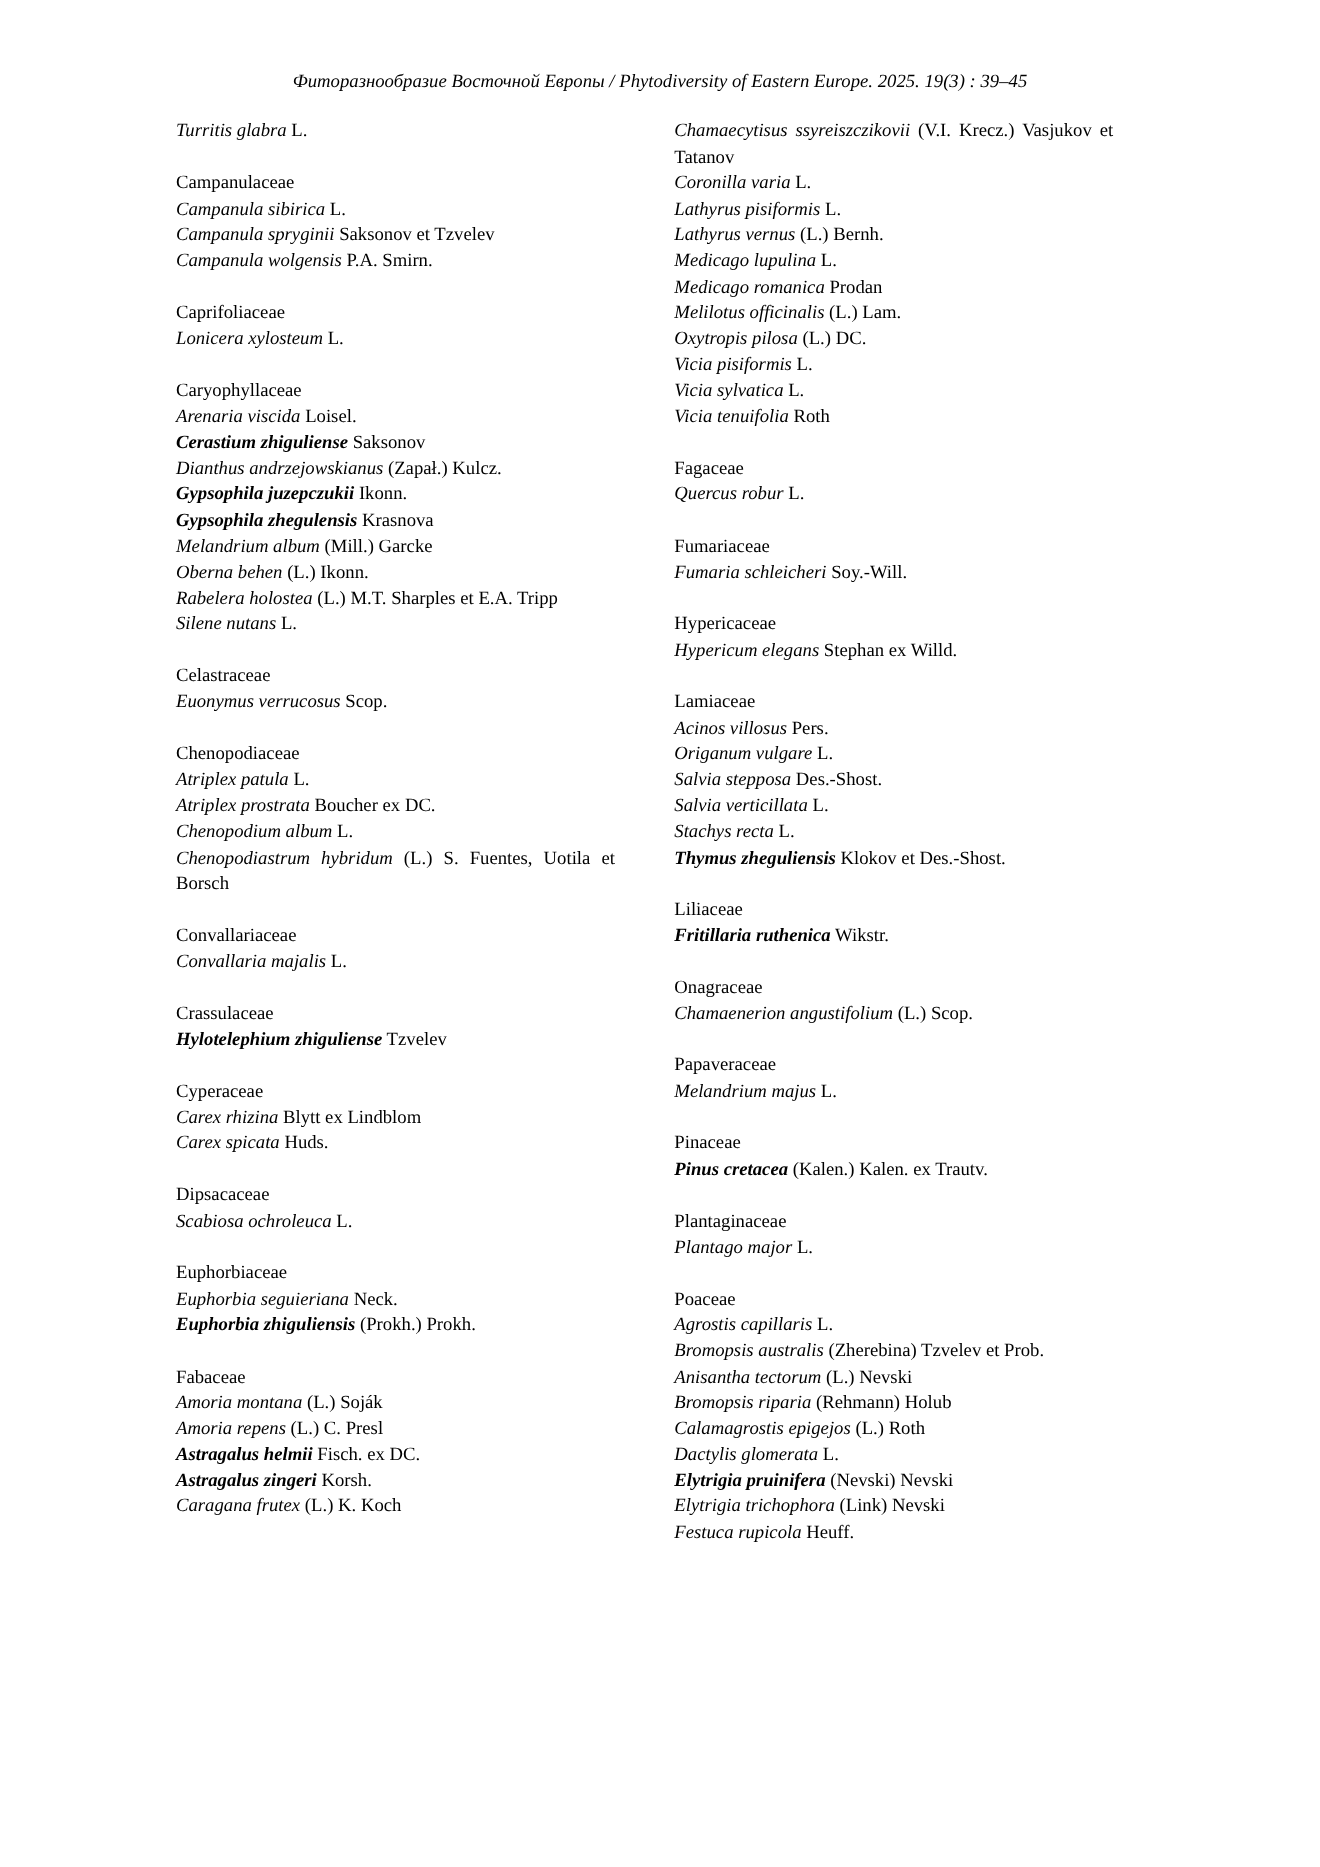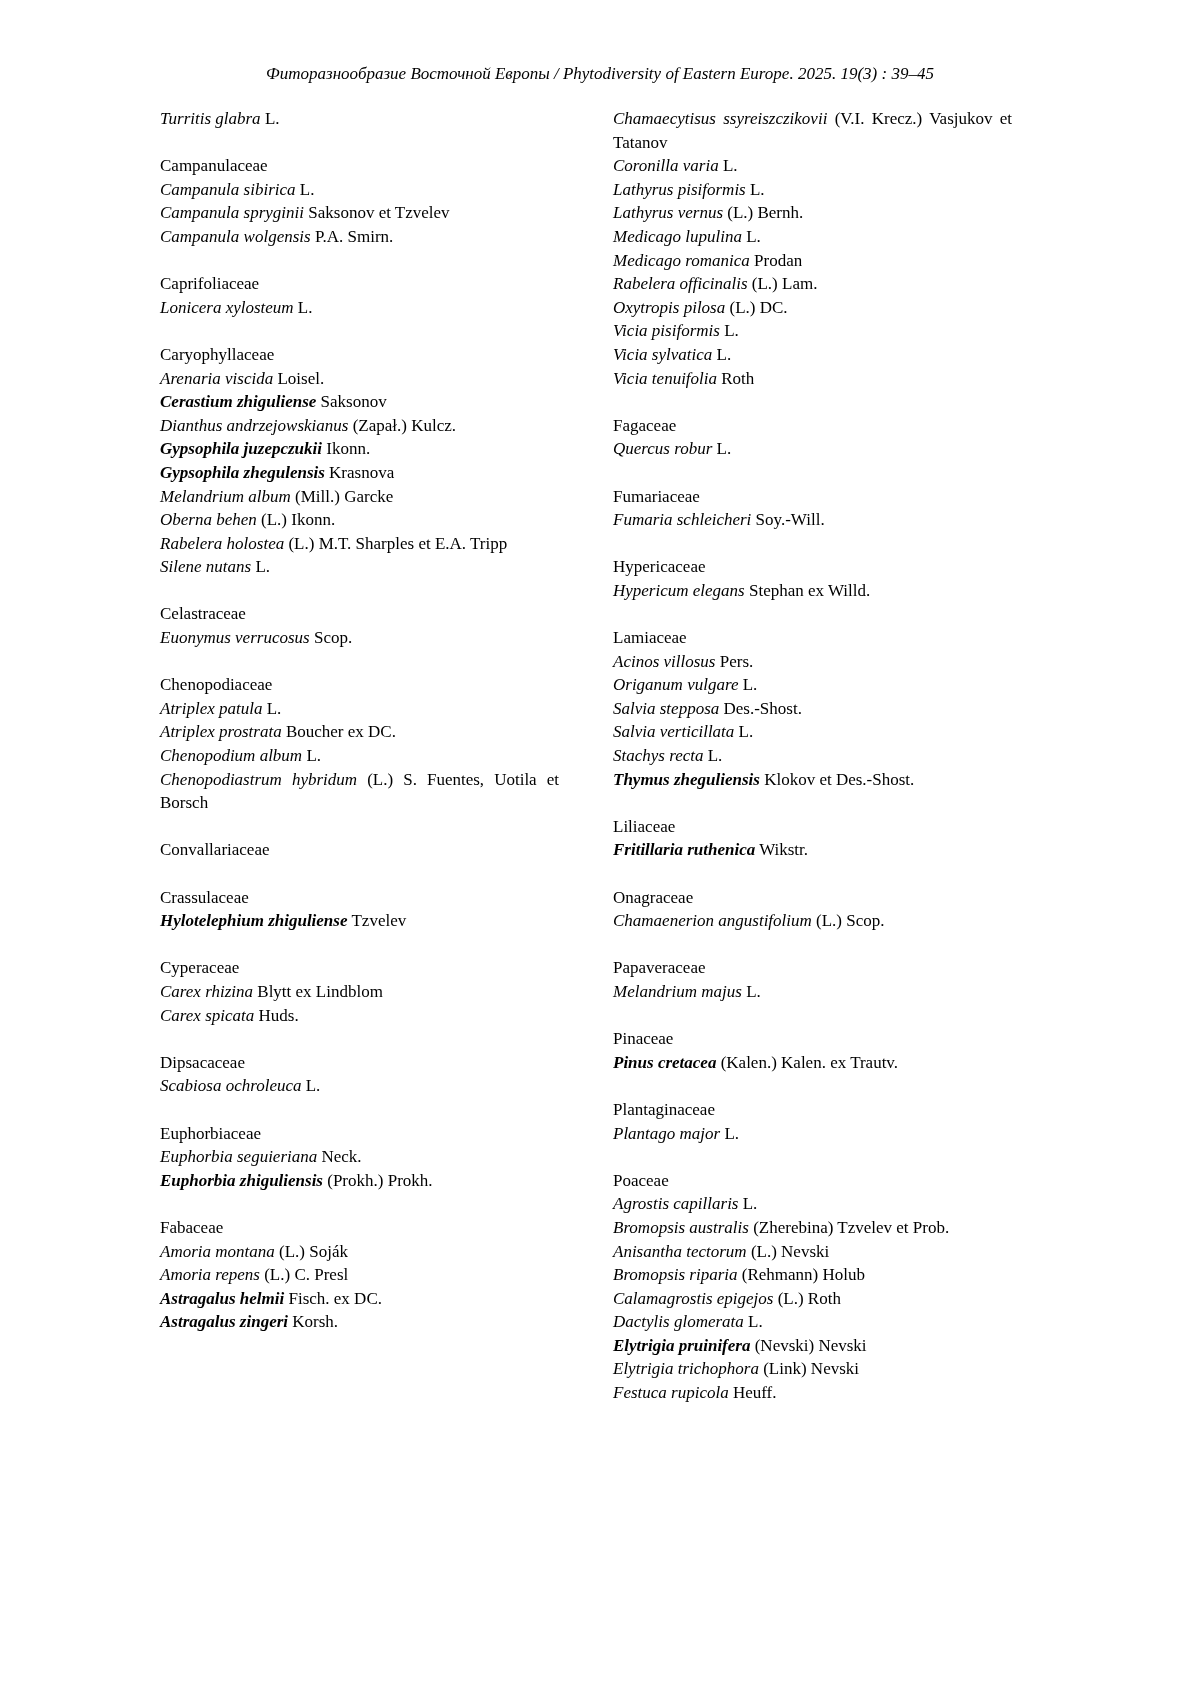--- a/index.html
+++ b/index.html
@@ -91,49 +91,51 @@
         <div class="entry family">Celastraceae</div>
         <div class="entry"><span class="sci">Euonymus verrucosus</span> <span class="auth">Scop.</span></div>
         <div class="spacer"></div>
         <div class="entry family">Chenopodiaceae</div>
         <div class="entry"><span class="sci">Atriplex patula</span> <span class="auth">L.</span></div>
         <div class="entry"><span class="sci">Atriplex prostrata</span> <span class="auth">Boucher ex DC.</span></div>
         <div class="entry"><span class="sci">Chenopodium album</span> <span class="auth">L.</span></div>
         <div class="entry"><span class="sci">Chenopodiastrum hybridum</span> <span class="auth">(L.) S. Fuentes, Uotila et Borsch</span></div>
         <div class="spacer"></div>
         <div class="entry family">Convallariaceae</div>
+        <div class="entry"><span class="sci">Convallaria majalis</span> <span class="auth">L.</span></div>
         <div class="spacer"></div>
         <div class="entry family">Crassulaceae</div>
         <div class="entry"><span class="sci bold">Hylotelephium zhiguliense</span> <span class="auth">Tzvelev</span></div>
         <div class="spacer"></div>
         <div class="entry family">Cyperaceae</div>
         <div class="entry"><span class="sci">Carex rhizina</span> <span class="auth">Blytt ex Lindblom</span></div>
         <div class="entry"><span class="sci">Carex spicata</span> <span class="auth">Huds.</span></div>
         <div class="spacer"></div>
         <div class="entry family">Dipsacaceae</div>
         <div class="entry"><span class="sci">Scabiosa ochroleuca</span> <span class="auth">L.</span></div>
         <div class="spacer"></div>
         <div class="entry family">Euphorbiaceae</div>
         <div class="entry"><span class="sci">Euphorbia seguieriana</span> <span class="auth">Neck.</span></div>
         <div class="entry"><span class="sci bold">Euphorbia zhiguliensis</span> <span class="auth">(Prokh.) Prokh.</span></div>
         <div class="spacer"></div>
         <div class="entry family">Fabaceae</div>
         <div class="entry"><span class="sci">Amoria montana</span> <span class="auth">(L.) Soják</span></div>
         <div class="entry"><span class="sci">Amoria repens</span> <span class="auth">(L.) C. Presl</span></div>
         <div class="entry"><span class="sci bold">Astragalus helmii</span> <span class="auth">Fisch. ex DC.</span></div>
         <div class="entry"><span class="sci bold">Astragalus zingeri</span> <span class="auth">Korsh.</span></div>
+        <div class="entry"><span class="sci">Caragana frutex</span> <span class="auth">(L.) K. Koch</span></div>
       </div>
     <div class="col">
         <div class="entry"><span class="sci">Chamaecytisus ssyreiszczikovii</span> <span class="auth">(V.I. Krecz.) Vasjukov et Tatanov</span></div>
         <div class="entry"><span class="sci">Coronilla varia</span> <span class="auth">L.</span></div>
         <div class="entry"><span class="sci">Lathyrus pisiformis</span> <span class="auth">L.</span></div>
         <div class="entry"><span class="sci">Lathyrus vernus</span> <span class="auth">(L.) Bernh.</span></div>
         <div class="entry"><span class="sci">Medicago lupulina</span> <span class="auth">L.</span></div>
         <div class="entry"><span class="sci">Medicago romanica</span> <span class="auth">Prodan</span></div>
-        <div class="entry"><span class="sci">Rabelera officinalis</span> <span class="auth">(L.) Lam.</span></div>
+        <div class="entry"><span class="sci">Melilotus officinalis</span> <span class="auth">(L.) Lam.</span></div>
         <div class="entry"><span class="sci">Oxytropis pilosa</span> <span class="auth">(L.) DC.</span></div>
         <div class="entry"><span class="sci">Vicia pisiformis</span> <span class="auth">L.</span></div>
         <div class="entry"><span class="sci">Vicia sylvatica</span> <span class="auth">L.</span></div>
         <div class="entry"><span class="sci">Vicia tenuifolia</span> <span class="auth">Roth</span></div>
         <div class="spacer"></div>
         <div class="entry family">Fagaceae</div>
         <div class="entry"><span class="sci">Quercus robur</span> <span class="auth">L.</span></div>
         <div class="spacer"></div>
         <div class="entry family">Fumariaceae</div>
         <div class="entry"><span class="sci">Fumaria schleicheri</span> <span class="auth">Soy.-Will.</span></div>

